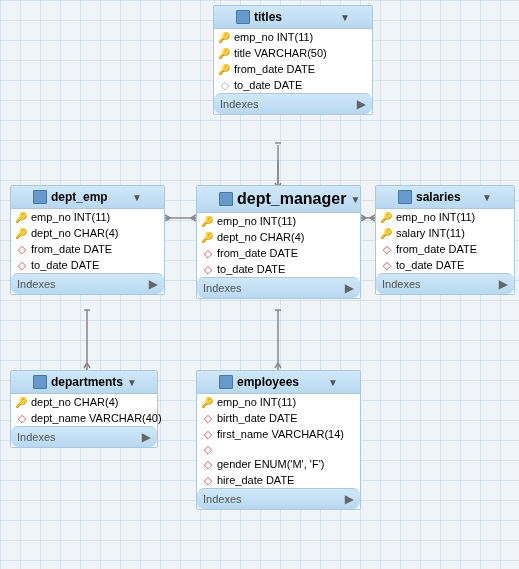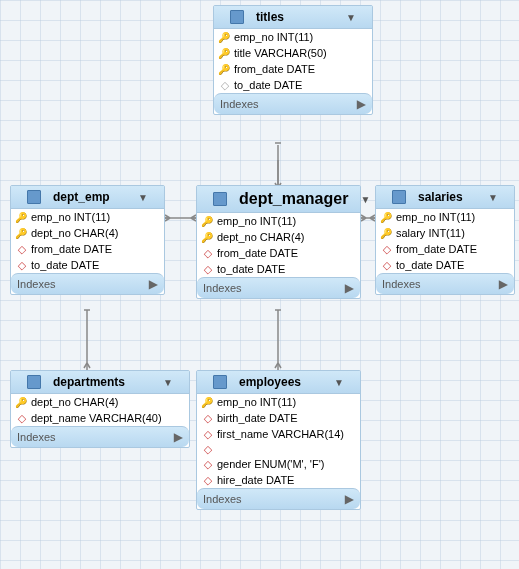--- a/index.html
+++ b/index.html
@@ -21,24 +21,24 @@
       position: absolute;
       background: #fff;
       border: 1px solid #aac8e0;
       border-radius: 2px;
       min-width: 140px;
     }
 
     .table-header {
       background: linear-gradient(to bottom, #d0e8f8, #b8d8f0);
       border-bottom: 1px solid #aac8e0;
-      padding: 4px 16px;
+      padding: 4px 22px;
       display: flex;
       align-items: center;
-      gap: 12px;
+      gap: 4px;
       font-weight: bold;
       font-size: 12px;
     }
 
     .table-header .table-icon {
       width: 14px;
       height: 14px;
       background: #6699cc;
       border: 1px solid #4477aa;
       border-radius: 1px;
@@ -285,21 +285,21 @@
       <span class="key-icon">
           <span style="color:#cc4444;font-size:11px;">◇</span>
         </span>
       <span>to_date DATE</span>
     </div>
       <div class="indexes-row">
     <span>Indexes</span>
     <span class="arrow">▶</span>
   </div>
     </div>
-    <div class="table-box" style="left: 10px; top: 370px; width: 180px;">
+    <div class="table-box" style="left: 10px; top: 370px; width: 148px;">
       <div class="table-header">
     <div class="table-icon"></div>
     <span style="font-size:12px;font-weight:bold;">departments</span>
     <span class="expand-icon">▼</span>
   </div>
       <div class="table-row">
       <span class="key-icon">
           <span style="color:#e8a000;font-size:10px;">🔑</span>
         </span>
       <span>dept_no CHAR(4)</span>

